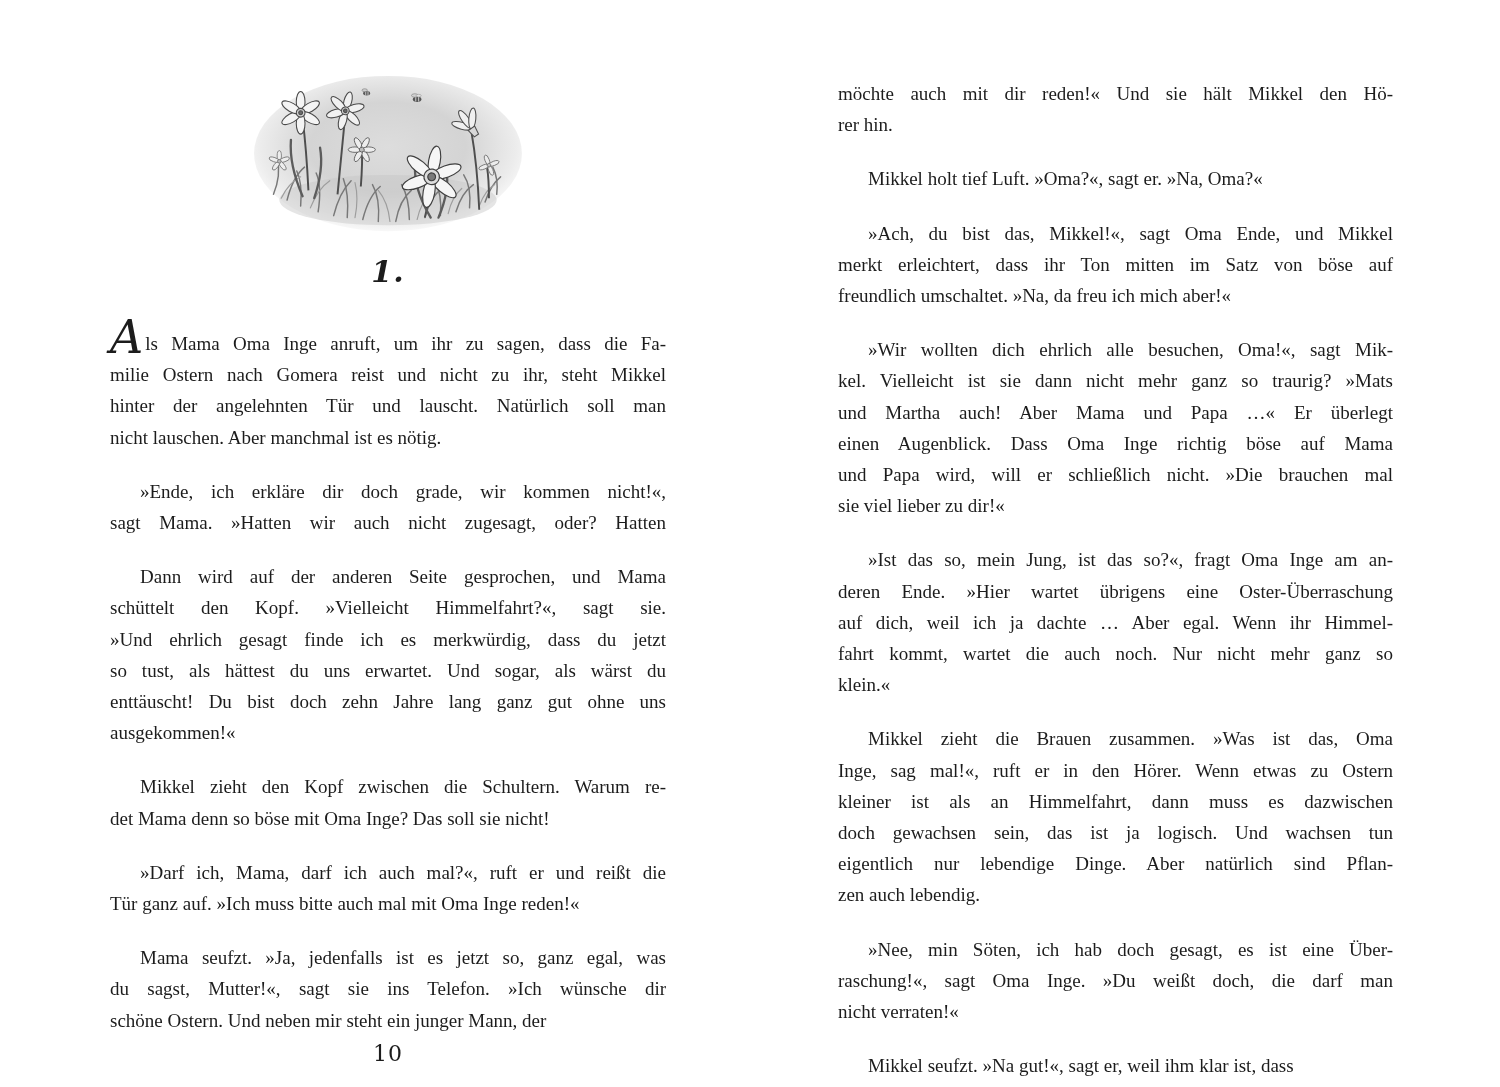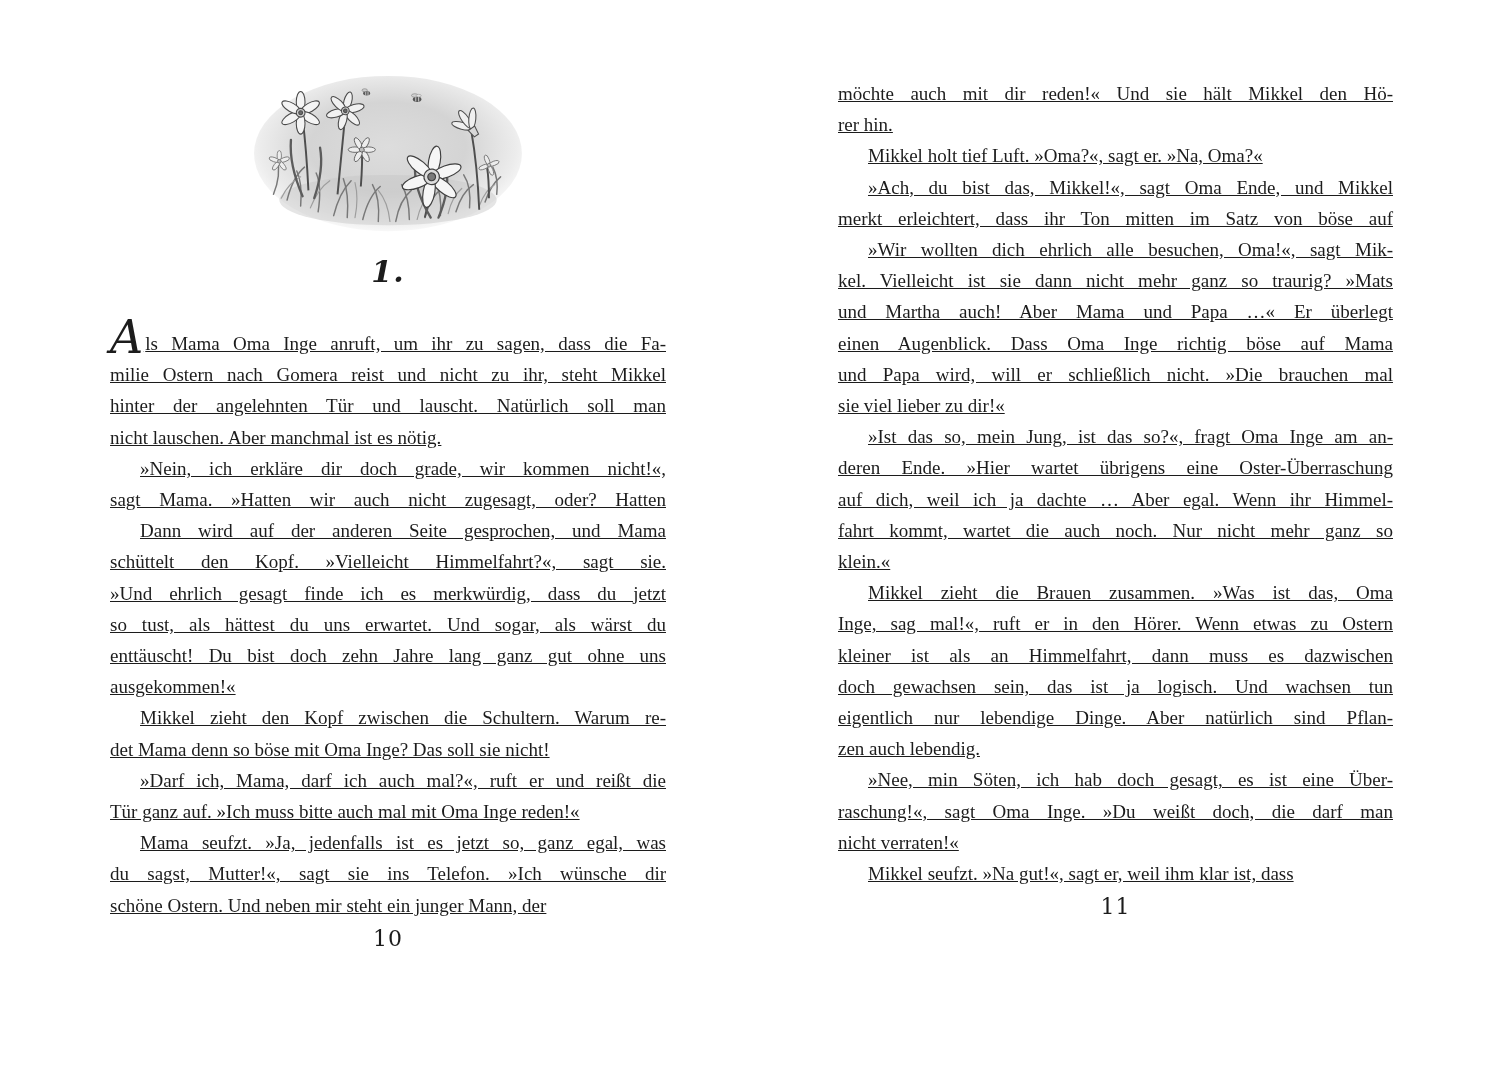--- a/index.html
+++ b/index.html
@@ -31,24 +31,23 @@
     font-size:19px;
     line-height:31.2px;
     margin-top:36px;
   }
   .page-right .page-body{margin-top:78px;}
 
   .line{
     text-align:justify;
     text-align-last:justify;
     min-height:31.2px;
-    text-decoration:underline;
   }
   .line.last{text-align-last:auto;}
-  .line.indent{text-indent:30px;}
+  .line.indent{text-indent:30px;margin-top:23px;}
 
   .dropcap{
     font-family:"DejaVu Serif",serif;
     font-style:italic;
     font-size:46px;
     line-height:0;
     position:relative;
     top:3px;
     margin-right:2px;
   }
@@ -221,21 +220,21 @@
       </svg>
     </div>
 
     <div class="chapter-number">1.</div>
 
     <div class="page-body" id="left-body">
         <div class="line"><span class="dropcap">A</span>ls Mama Oma Inge anruft, um ihr zu sagen, dass die Fa-</div>
         <div class="line">milie Ostern nach Gomera reist und nicht zu ihr, steht Mikkel</div>
         <div class="line">hinter der angelehnten Tür und lauscht. Natürlich soll man</div>
         <div class="line last">nicht lauschen. Aber manchmal ist es nötig.</div>
-        <div class="line indent">»Nein, ich erkläre dir doch grade, wir kommen nicht!«,</div>
+        <div class="line indent">»Ende, ich erkläre dir doch grade, wir kommen nicht!«,</div>
         <div class="line">sagt Mama. »Hatten wir auch nicht zugesagt, oder? Hatten</div>
         <div class="line indent">Dann wird auf der anderen Seite gesprochen, und Mama</div>
         <div class="line">schüttelt den Kopf. »Vielleicht Himmelfahrt?«, sagt sie.</div>
         <div class="line">»Und ehrlich gesagt finde ich es merkwürdig, dass du jetzt</div>
         <div class="line">so tust, als hättest du uns erwartet. Und sogar, als wärst du</div>
         <div class="line">enttäuscht! Du bist doch zehn Jahre lang ganz gut ohne uns</div>
         <div class="line last">ausgekommen!«</div>
         <div class="line indent">Mikkel zieht den Kopf zwischen die Schultern. Warum re-</div>
         <div class="line last">det Mama denn so böse mit Oma Inge? Das soll sie nicht!</div>
         <div class="line indent">»Darf ich, Mama, darf ich auch mal?«, ruft er und reißt die</div>
@@ -248,20 +247,21 @@
     <div class="page-number">10</div>
   </div>
 
   <div class="page page-right">
     <div class="page-body" id="right-body">
         <div class="line">möchte auch mit dir reden!« Und sie hält Mikkel den Hö-</div>
         <div class="line last">rer hin.</div>
         <div class="line last indent">Mikkel holt tief Luft. »Oma?«, sagt er. »Na, Oma?«</div>
         <div class="line indent">»Ach, du bist das, Mikkel!«, sagt Oma Ende, und Mikkel</div>
         <div class="line">merkt erleichtert, dass ihr Ton mitten im Satz von böse auf</div>
+        <div class="line last">freundlich umschaltet. »Na, da freu ich mich aber!«</div>
         <div class="line indent">»Wir wollten dich ehrlich alle besuchen, Oma!«, sagt Mik-</div>
         <div class="line">kel. Vielleicht ist sie dann nicht mehr ganz so traurig? »Mats</div>
         <div class="line">und Martha auch! Aber Mama und Papa …« Er überlegt</div>
         <div class="line">einen Augenblick. Dass Oma Inge richtig böse auf Mama</div>
         <div class="line">und Papa wird, will er schließlich nicht. »Die brauchen mal</div>
         <div class="line last">sie viel lieber zu dir!«</div>
         <div class="line indent">»Ist das so, mein Jung, ist das so?«, fragt Oma Inge am an-</div>
         <div class="line">deren Ende. »Hier wartet übrigens eine Oster-Überraschung</div>
         <div class="line">auf dich, weil ich ja dachte … Aber egal. Wenn ihr Himmel-</div>
         <div class="line">fahrt kommt, wartet die auch noch. Nur nicht mehr ganz so</div>

